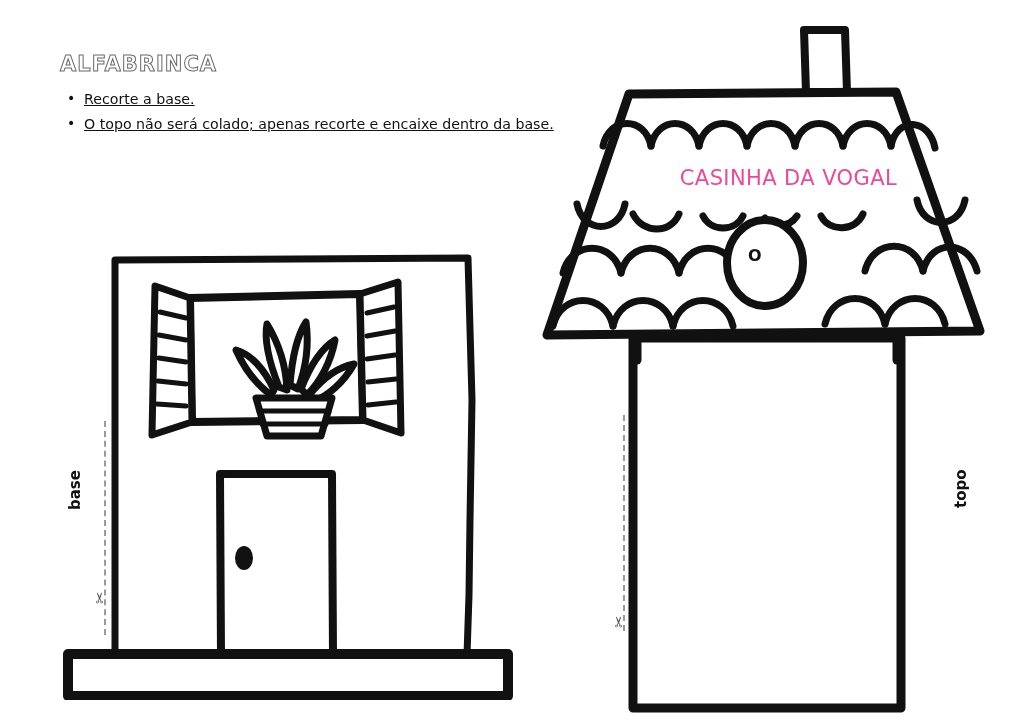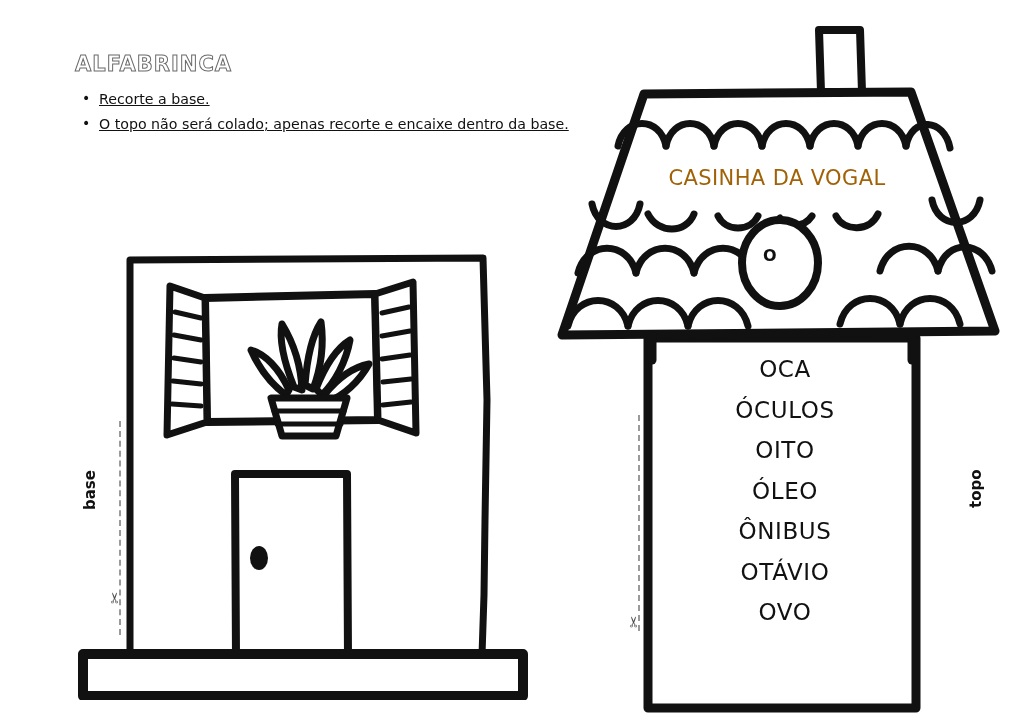--- a/index.html
+++ b/index.html
@@ -1,21 +1,21 @@
 <!DOCTYPE html>
 <html><head>
 <meta charset="utf-8">
 <style>
   html,body{margin:0;padding:0;}
   body{
     width:1024px;height:724px;background:#ffffff;
     font-family:"Liberation Sans", sans-serif;
     overflow:hidden;position:relative;
   }
-  #page{position:absolute;left:15px;top:0;width:852px;height:724px;}
+  #page{position:absolute;left:0;top:0;width:852px;height:724px;}
 
   
   #logo{
     position:absolute;left:60px;top:52px;
     font-family:"DejaVu Sans", sans-serif;
     font-size:21px;font-weight:bold;letter-spacing:1px;
     color:#ffffff;
     -webkit-text-stroke:1px #6b6b6b;
     text-shadow:0 0 0 #fff;
     white-space:nowrap;
@@ -66,23 +66,23 @@
   #wordlist{
     position:absolute;left:636px;top:358px;width:268px;
     text-align:center;
     font-family:"DejaVu Sans", sans-serif;
     font-size:23px;color:#111;letter-spacing:.6px;
   }
   #wordlist .w{margin:0 0 17.5px 0;line-height:1;}
 
   #roof-title{
     position:absolute;left:627px;top:166px;width:270px;
-    text-align:center;
-    font-family:"DejaVu Sans", sans-serif;
-    font-size:21px;color:#a16207;letter-spacing:.4px;white-space:nowrap;
+    text-align:right;
+    font-family:"DejaVu Sans", sans-serif;
+    font-size:21px;color:#ec4899;letter-spacing:.4px;white-space:nowrap;
   }
   #roof-o{
     position:absolute;left:748px;top:246px;
     font-family:"DejaVu Sans", sans-serif;
     font-size:16px;font-weight:bold;color:#111;
   }
 </style>
 </head>
 <body>
 
@@ -201,23 +201,14 @@
       <ellipse cx="240" cy="255" rx="38" ry="43" fill="#ffffff" stroke="#111111" stroke-width="8"></ellipse>
 
       <line x1="112" y1="327" x2="112" y2="352" stroke="#111111" stroke-width="9"></line>
       <line x1="372" y1="327" x2="372" y2="352" stroke="#111111" stroke-width="9"></line>
     </svg>
   </div>
 
   <div id="roof-title">CASINHA DA VOGAL</div>
   <div id="roof-o">O</div>
 
-  <div id="wordlist">
-    <div class="w">OCA</div>
-    <div class="w">ÓCULOS</div>
-    <div class="w">OITO</div>
-    <div class="w">ÓLEO</div>
-    <div class="w">ÔNIBUS</div>
-    <div class="w">OTÁVIO</div>
-    <div class="w">OVO</div>
-  </div>
 
 </div>
 
 </body></html>

